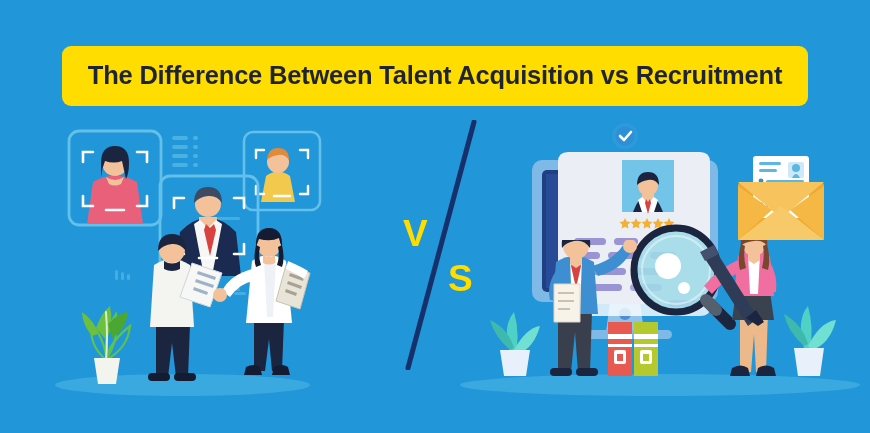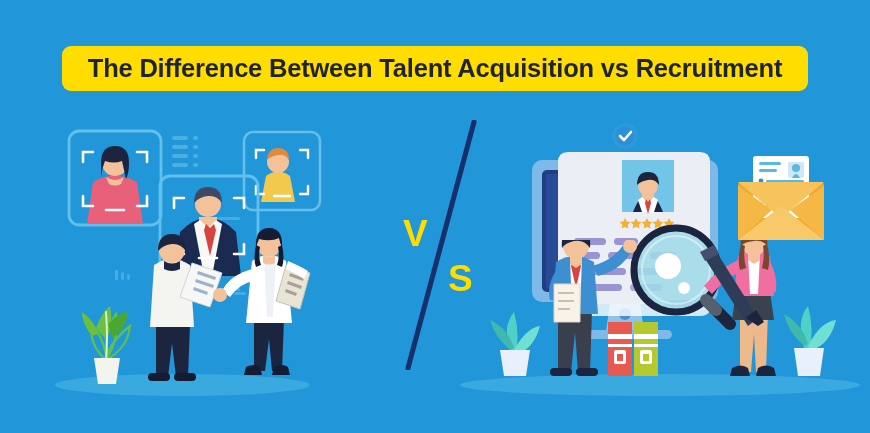--- a/index.html
+++ b/index.html
@@ -11,21 +11,21 @@
   }
   #stage{
     position:relative;
     width:870px;height:433px;
     background:#2196d8;
     overflow:hidden;
   }
   
   #title-banner{
     position:absolute;left:62px;top:46px;
-    width:746px;height:45px;
+    width:746px;height:60px;
     background:#FFDD00;
     border-radius:9px;
     display:flex;align-items:center;justify-content:center;
     box-sizing:border-box;
     z-index:40;
   }
   #title-text{
     font-size:25.5px;
     font-weight:bold;
     color:#1f2430;

